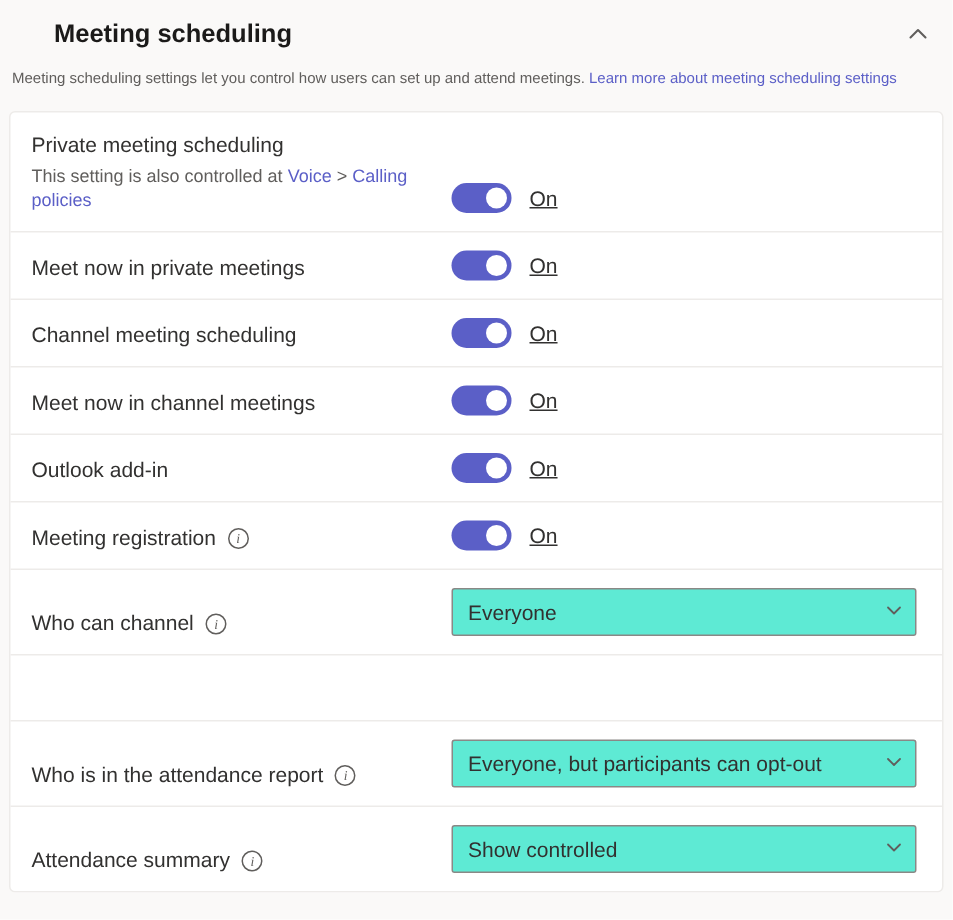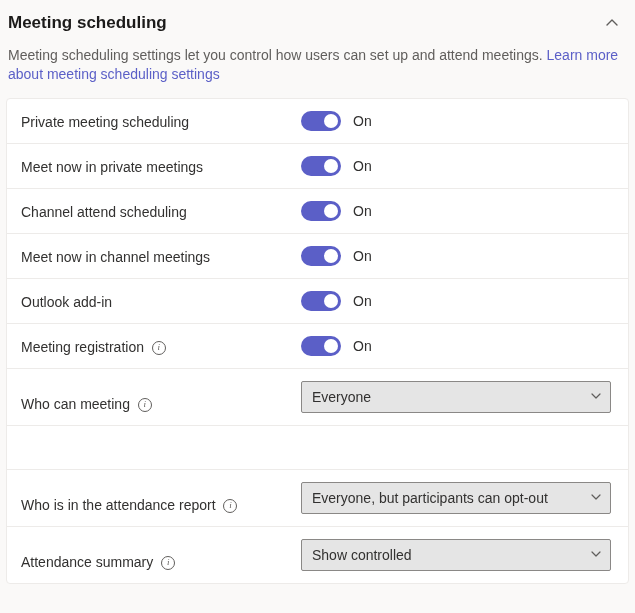--- a/index.html
+++ b/index.html
@@ -16,30 +16,31 @@
   .header-row {
     display: flex;
     align-items: center;
     justify-content: space-between;
     padding: 4px 12px 4px 8px;
   }
   .header-title {
     font-size: 17px;
     font-weight: 700;
     color: #1b1a19;
+    margin-left: 28px;
   }
   .chevron {
     color: #605e5c;
     font-size: 14px;
     cursor: pointer;
     padding: 4px;
   }
   .chevron svg { display:block; }
   .desc {
-    font-size: 14px;
+    font-size: 10px;
     color: #605e5c;
     padding: 8px 8px 14px 8px;
     line-height: 1.35;
   }
   .link {
     color: #5b5fc7;
     cursor: pointer;
   }
   .link-inline { color:#5b5fc7; cursor:pointer; }
   .card {
@@ -90,28 +91,29 @@
     right: 3px;
     width: 14px;
     height: 14px;
     background: #fff;
     border-radius: 50%;
   }
   .toggle-label {
     margin-left: 12px;
     font-size: 14px;
     color: #323130;
+    text-decoration: underline;
   }
   .select {
     width: 100%;
     max-width: 310px;
     height: 32px;
     border: 1px solid #8a8886;
     border-radius: 2px;
-    background: #e5e5e5;
+    background: #5eead4;
     padding: 0 28px 0 10px;
     font-size: 14px;
     color: #323130;
     text-align: left;
     cursor: pointer;
     display: flex;
     align-items: center;
     justify-content: space-between;
     position: relative;
   }
@@ -162,37 +164,40 @@
 
   <div class="desc">
     <span>Meeting scheduling settings let you control how users can set up and attend meetings. </span><span class="link">Learn more about meeting scheduling settings</span>
   </div>
 
   <div class="card">
 
     <div class="row">
       <div class="row-label">
         <div>Private meeting scheduling</div>
+        <div class="sub">
+          <span>This setting is also controlled at </span><span class="link-inline">Voice</span><span> &gt; </span><span class="link-inline">Calling policies</span>
+        </div>
       </div>
       <div class="row-control">
         <div class="toggle"></div>
         <span class="toggle-label">On</span>
       </div>
     </div>
 
     <div class="row">
       <div class="row-label">Meet now in private meetings</div>
       <div class="row-control">
         <div class="toggle"></div>
         <span class="toggle-label">On</span>
       </div>
     </div>
 
     <div class="row">
-      <div class="row-label">Channel attend scheduling</div>
+      <div class="row-label">Channel meeting scheduling</div>
       <div class="row-control">
         <div class="toggle"></div>
         <span class="toggle-label">On</span>
       </div>
     </div>
 
     <div class="row">
       <div class="row-label">Meet now in channel meetings</div>
       <div class="row-control">
         <div class="toggle"></div>
@@ -214,21 +219,21 @@
         <span class="info-icon">i</span>
       </div>
       <div class="row-control">
         <div class="toggle"></div>
         <span class="toggle-label">On</span>
       </div>
     </div>
 
     <div class="row">
       <div class="row-label">
-        <span>Who can meeting</span>
+        <span>Who can channel</span>
         <span class="info-icon">i</span>
       </div>
       <div class="row-control">
         <div class="select">
           <span class="sel-text">Everyone</span>
           <span class="sel-chev">
             <svg width="12" height="12" viewBox="0 0 12 12">
                 <path d="M2 4 L6 8 L10 4" stroke="currentColor" stroke-width="1.2" fill="none" stroke-linecap="round" stroke-linejoin="round"></path>
               </svg>
           </span>

